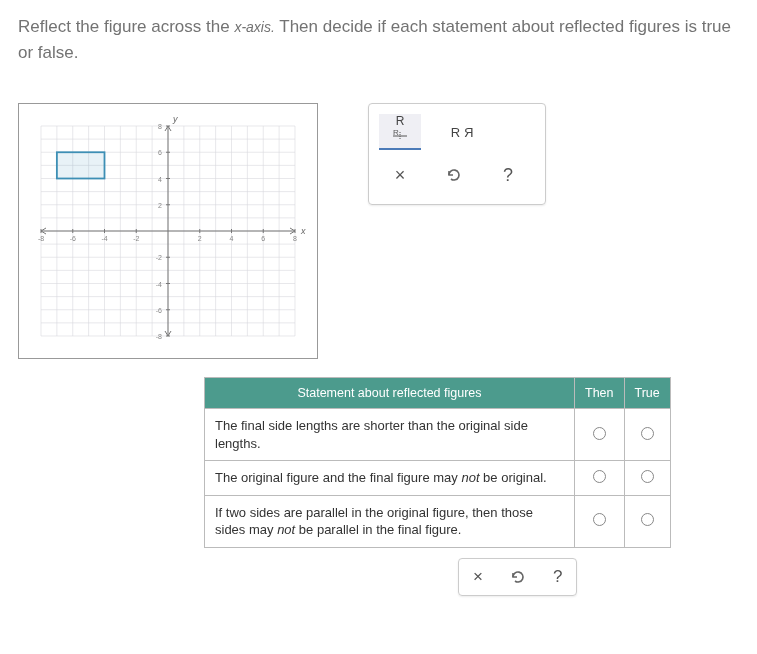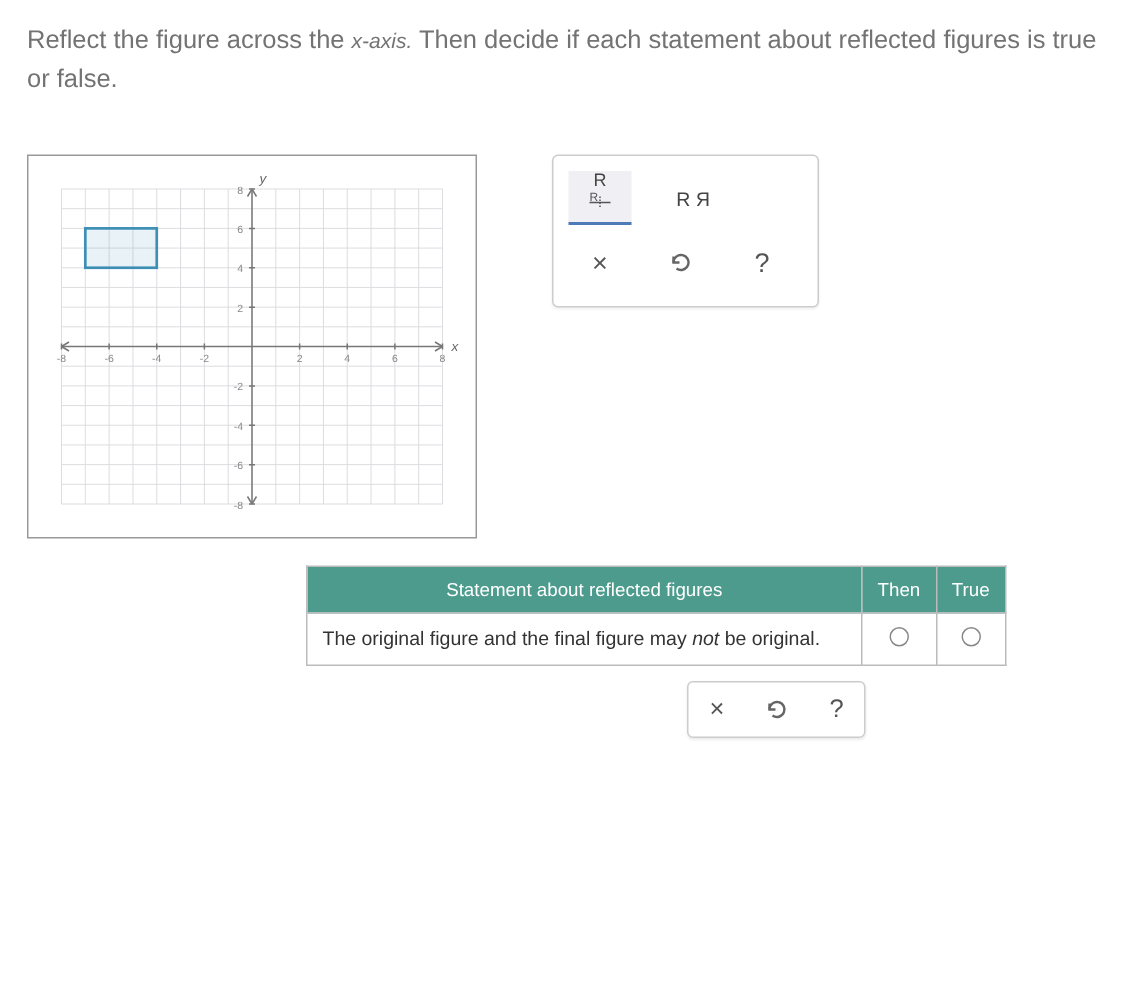--- a/index.html
+++ b/index.html
@@ -171,21 +171,31 @@
   <table class="stmt">
     <thead>
       <tr>
         <th class="main">Statement about reflected figures</th>
         <th class="tf">Then</th>
         <th class="tf">True</th>
       </tr>
     </thead>
     <tbody id="stmt-body">
         <tr>
+          <td class="stxt">The final side lengths are shorter than the original side lengths.</td>
+          <td class="rad"><span class="radio"></span></td>
+          <td class="rad"><span class="radio"></span></td>
+        </tr>
+        <tr>
           <td class="stxt"><span>The original figure and the final figure may </span><span class="ital">not</span><span> be original.</span></td>
+          <td class="rad"><span class="radio"></span></td>
+          <td class="rad"><span class="radio"></span></td>
+        </tr>
+        <tr>
+          <td class="stxt"><span>If two sides are parallel in the original figure, then those sides may </span><span class="ital">not</span><span> be parallel in the final figure.</span></td>
           <td class="rad"><span class="radio"></span></td>
           <td class="rad"><span class="radio"></span></td>
         </tr>
       </tbody>
   </table>
 </div>
 
 <div class="bottom-bar">
   <div class="ic">
       <span>×</span>

